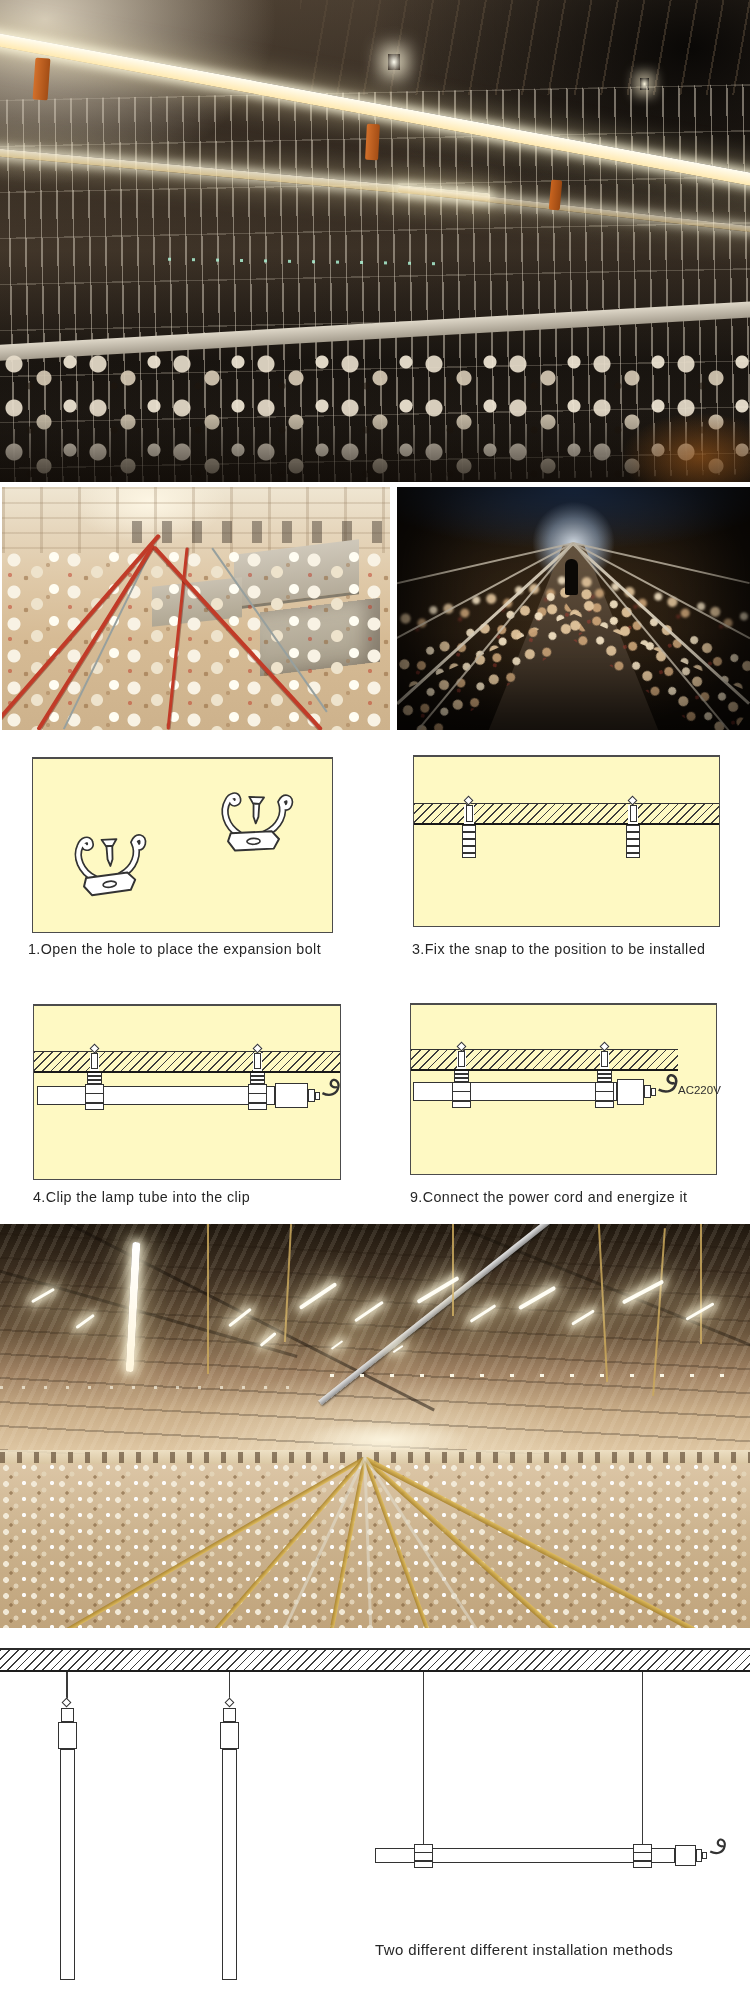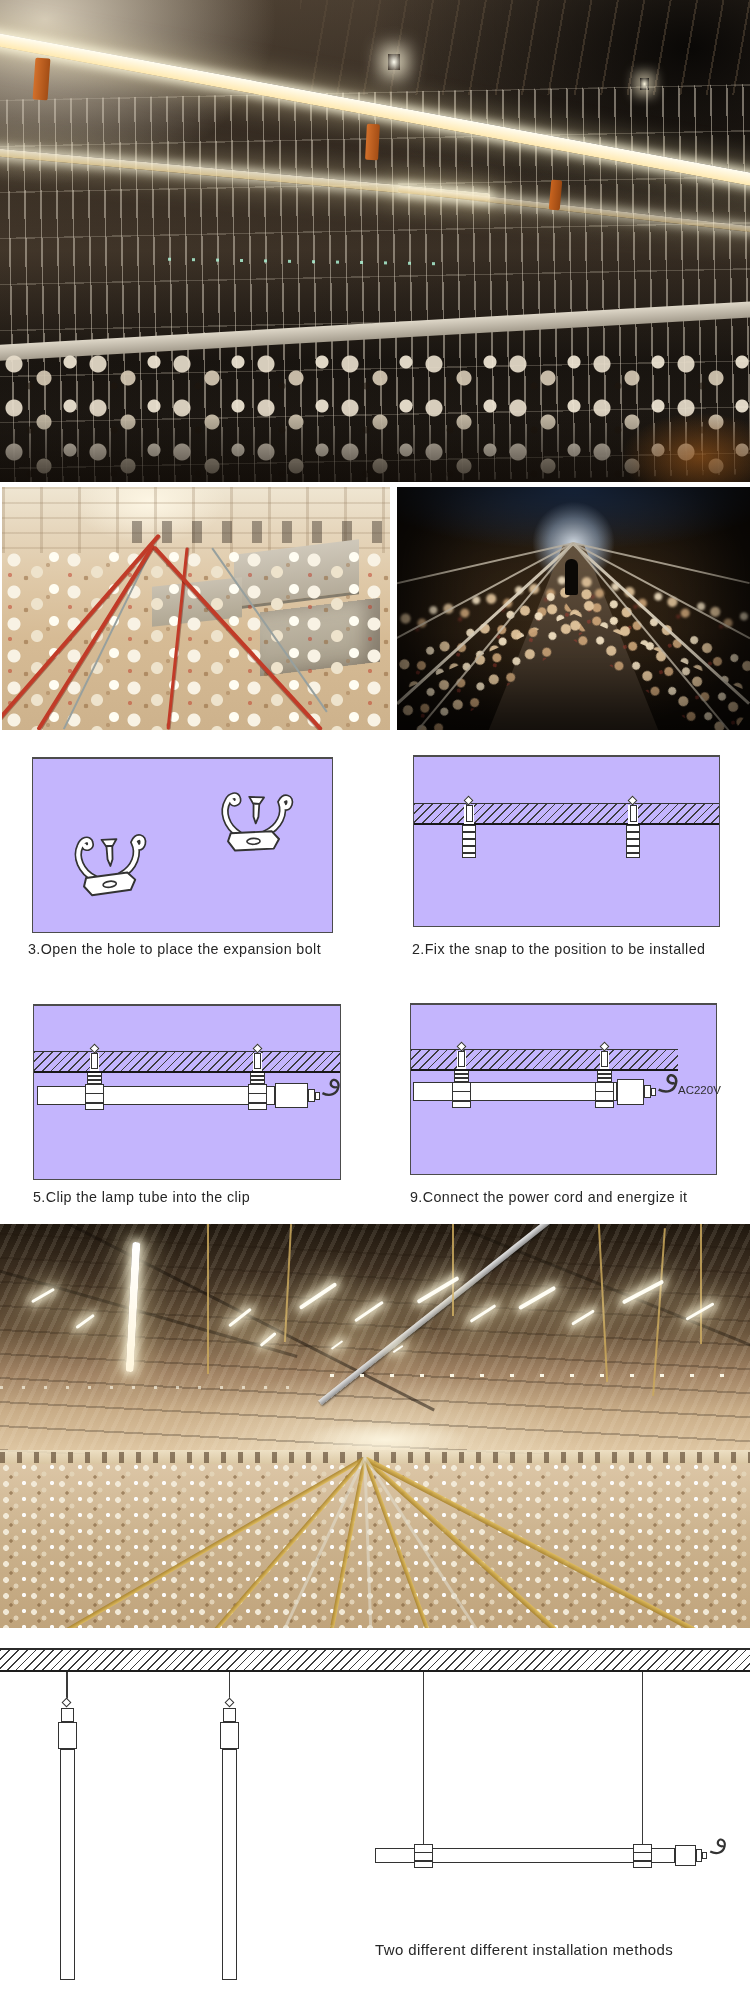--- a/index.html
+++ b/index.html
@@ -2,21 +2,21 @@
 <html><head>
 <meta charset="utf-8">
 <style>
   html,body{margin:0;padding:0;background:#fff}
   .canvas{position:relative;width:750px;height:2001px;background:#fff;
           font-family:"Liberation Sans",sans-serif;overflow:hidden}
   .abs{position:absolute}
   .photo{position:absolute;overflow:hidden}
 
   
-  .panel{position:absolute;background:#c4b5fd;border:1.6px solid #4c4c4c;border-top-width:2.6px;box-sizing:border-box}
+  .panel{position:absolute;background:#fef9c3;border:1.6px solid #4c4c4c;border-top-width:2.6px;box-sizing:border-box}
   .caption{position:absolute;color:#262626;font-size:14.3px;letter-spacing:.4px;white-space:nowrap}
   .hatch{position:absolute;box-sizing:border-box;
          background:repeating-linear-gradient(135deg,#3d3d3d 0 1.2px,rgba(0,0,0,0) 1.2px 6.2px);
          border-top:1.4px solid #333;border-bottom:2.6px solid #181818}
   .tube-line{position:absolute;background:#fff;border:1.8px solid #333;box-sizing:border-box}
   .box-line{position:absolute;background:#fff;border:1.7px solid #333;box-sizing:border-box}
   .tclip{position:absolute}
   .tclip .ribs{position:absolute;left:2px;right:2px;top:0;height:11px;border:1.5px solid #333;border-top:none;box-sizing:border-box;
                background:#fff repeating-linear-gradient(180deg,rgba(0,0,0,0) 0 2.4px,#333 2.4px 3.8px)}
   .tclip .wrap{position:absolute;left:0;right:0;top:11px;bottom:0;border:1.7px solid #333;background:#fff;box-sizing:border-box}
@@ -163,36 +163,36 @@
   </div>
 
   <div class="panel" style="left:32px;top:757px;width:301px;height:176px">
     <svg style="position:absolute;left:33px;top:58px;transform:rotate(-3deg)" width="88" height="83" viewBox="0 0 100 100">
         <use href="#clipSym"></use>
       </svg>
     <svg style="position:absolute;left:173px;top:16px;transform:rotate(2deg)" width="100" height="82" viewBox="0 0 100 100">
         <use href="#clipSym"></use>
       </svg>
   </div>
-  <div class="caption" style="left:28px;top:941px">3.Open the hole to place the expansion bolt</div>
+  <div class="caption" style="left:28px;top:941px">1.Open the hole to place the expansion bolt</div>
 
   <div class="panel" style="left:413px;top:755px;width:307px;height:172px">
     <div class="hatch" style="left:0;right:0;top:46px;height:22px"></div>
 
     <div class="tipd" style="left:51px;top:40px"></div>
     <div class="slot" style="left:50px;top:47.5px;width:10px;height:19px"></div>
     <div class="screwb" style="left:51.5px;top:48px;width:7px;height:17px"></div>
     <div class="ribbox" style="left:48px;top:67.5px;width:14px;height:33px"></div>
 
     <div class="tipd" style="left:215px;top:40px"></div>
     <div class="slot" style="left:214px;top:47.5px;width:10px;height:19px"></div>
     <div class="screwb" style="left:215.5px;top:48px;width:7px;height:17px"></div>
     <div class="ribbox" style="left:212px;top:67.5px;width:14px;height:33px"></div>
   </div>
-  <div class="caption" style="left:412px;top:941px">2.Fix the snap to the position to be installed</div>
+  <div class="caption" style="left:412px;top:941px">3.Fix the snap to the position to be installed</div>
 
   <div class="panel" style="left:33px;top:1004px;width:308px;height:176px">
     <div class="hatch" style="left:0;right:0;top:45px;height:22px"></div>
     <div class="tipd" style="left:56.5px;top:39px"></div>
     <div class="slot" style="left:55.5px;top:46.5px;width:9px;height:18px"></div>
     <div class="screwb" style="left:56.5px;top:47px;width:7px;height:16px"></div>
     <div class="tipd" style="left:219.5px;top:39px"></div>
     <div class="slot" style="left:218.5px;top:46.5px;width:9px;height:18px"></div>
     <div class="screwb" style="left:219.5px;top:47px;width:7px;height:16px"></div>
     <div class="tube-line" style="left:3px;top:80px;width:238px;height:19px"></div>
@@ -210,21 +210,21 @@
         </div>
     </div>
     <div class="tclip" style="left:213.5px;top:67px;width:19px;height:37px">
       <div class="ribs"></div>
         <div class="wrap">
           <i class="l1"></i>
           <i class="l2"></i>
         </div>
     </div>
   </div>
-  <div class="caption" style="left:33px;top:1189px">5.Clip the lamp tube into the clip</div>
+  <div class="caption" style="left:33px;top:1189px">4.Clip the lamp tube into the clip</div>
 
   <div class="panel" style="left:410px;top:1003px;width:307px;height:172px">
     <div class="hatch" style="left:0;top:44px;width:267px;height:22px"></div>
     <div class="tipd" style="left:46.5px;top:38px"></div>
     <div class="slot" style="left:45.5px;top:45.5px;width:9px;height:18px"></div>
     <div class="screwb" style="left:46.5px;top:46px;width:7px;height:16px"></div>
     <div class="tipd" style="left:189.5px;top:38px"></div>
     <div class="slot" style="left:188.5px;top:45.5px;width:9px;height:18px"></div>
     <div class="screwb" style="left:189.5px;top:46px;width:7px;height:16px"></div>
     <div class="tube-line" style="left:2px;top:77px;width:204px;height:19px"></div>

